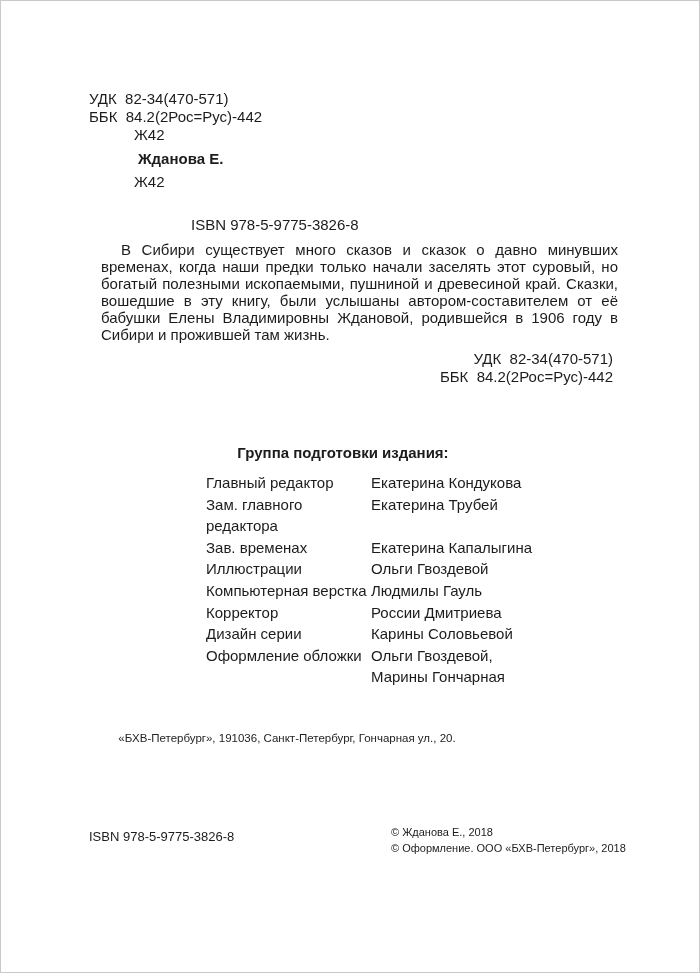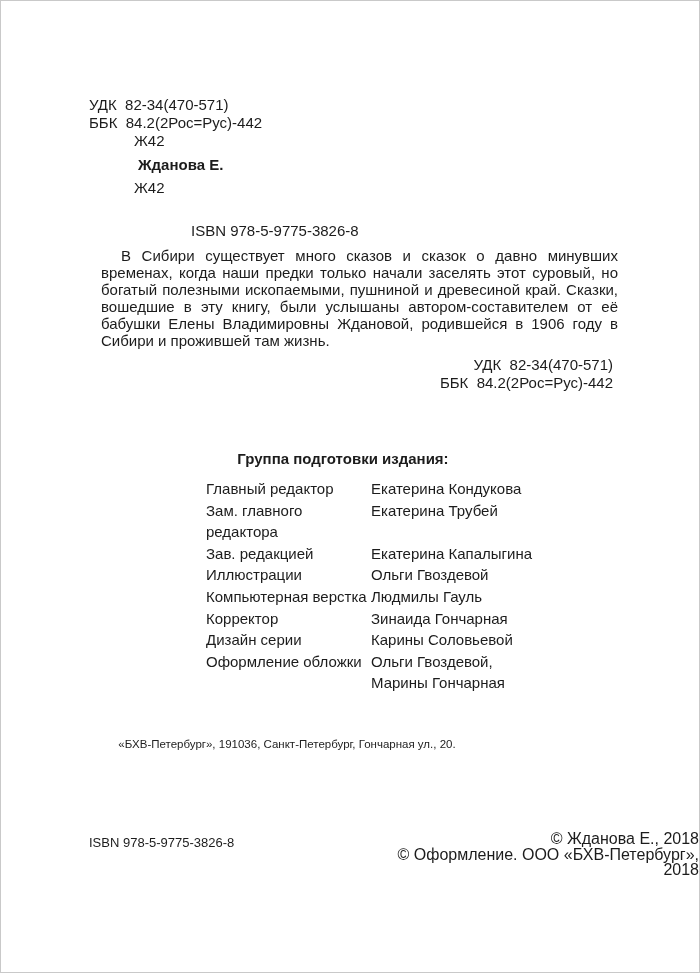--- a/index.html
+++ b/index.html
@@ -9,41 +9,41 @@
     height: 973px;
     background: #ffffff;
     border: 1px solid #c9c9c9;
     box-sizing: border-box;
     font-family: "Liberation Sans", sans-serif;
     color: #1c1c1c;
     font-size: 15px;
     line-height: 19px;
     overflow: hidden;
   }
-  .abs { position: absolute; margin-top: 6px; }
+  .abs { position: absolute; }
   .pre { white-space: pre; }
   .bold { font-weight: bold; }
   .right { text-align: right; }
   .center { text-align: center; }
   .entry-row { display: flex; }
   .entry-code { width: 57px; flex: 0 0 57px; }
   .entry-text { width: 432px; }
   .annotation {
     width: 517px;
     text-align: justify;
     text-indent: 20px;
     line-height: 17px;
   }
   .team-row { display: flex; line-height: 21.6px; }
   .team-role { width: 165px; flex: 0 0 165px; }
   .team-name { }
   .codes { line-height: 18px; }
   .addr { font-size: 11.5px; color: #222; }
   .footer-isbn { font-size: 13px; }
-  .copyright { font-size: 16px; line-height: 15.5px; text-align: right; }
+  .copyright { font-size: 11px; line-height: 15.5px; }
 </style>
 </head>
 <body>
 
 <div class="page">
 
   <div class="abs codes" style="left:88px; top:89px;">
     <div class="pre">УДК  82-34(470-571)</div>
     <div class="pre">ББК  84.2(2Рос=Рус)-442</div>
     <div class="pre" style="padding-left:45px;">Ж42</div>
@@ -69,34 +69,34 @@
   <div class="abs" style="left:205px; top:471px;">
     <div class="team-row">
       <div class="team-role">Главный редактор</div>
       <div class="team-name">Екатерина Кондукова</div>
     </div>
     <div class="team-row">
       <div class="team-role">Зам. главного редактора</div>
       <div class="team-name">Екатерина Трубей</div>
     </div>
     <div class="team-row">
-      <div class="team-role">Зав. редакцией</div>
+      <div class="team-role">Зав. временах</div>
       <div class="team-name">Екатерина Капалыгина</div>
     </div>
     <div class="team-row">
       <div class="team-role">Иллюстрации</div>
       <div class="team-name">Ольги Гвоздевой</div>
     </div>
     <div class="team-row">
       <div class="team-role">Компьютерная верстка</div>
       <div class="team-name">Людмилы Гауль</div>
     </div>
     <div class="team-row">
       <div class="team-role">Корректор</div>
-      <div class="team-name">Зинаида Гончарная</div>
+      <div class="team-name">России Дмитриева</div>
     </div>
     <div class="team-row">
       <div class="team-role">Дизайн серии</div>
       <div class="team-name">Карины Соловьевой</div>
     </div>
     <div class="team-row">
       <div class="team-role">Оформление обложки</div>
       <div>
         <div class="team-name">Ольги Гвоздевой,</div>
         <div class="team-name">Марины Гончарная</div>

